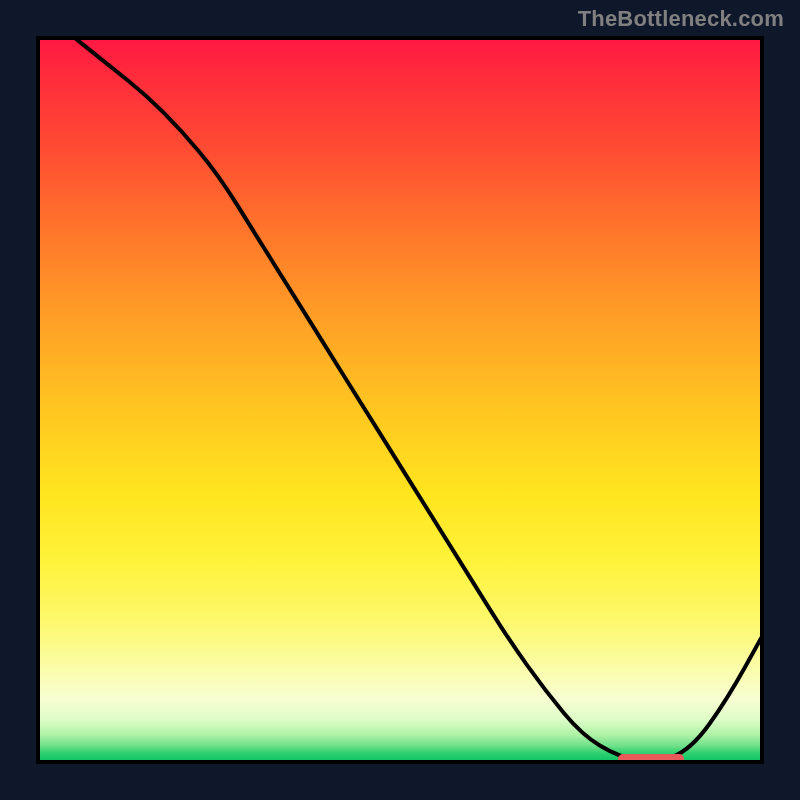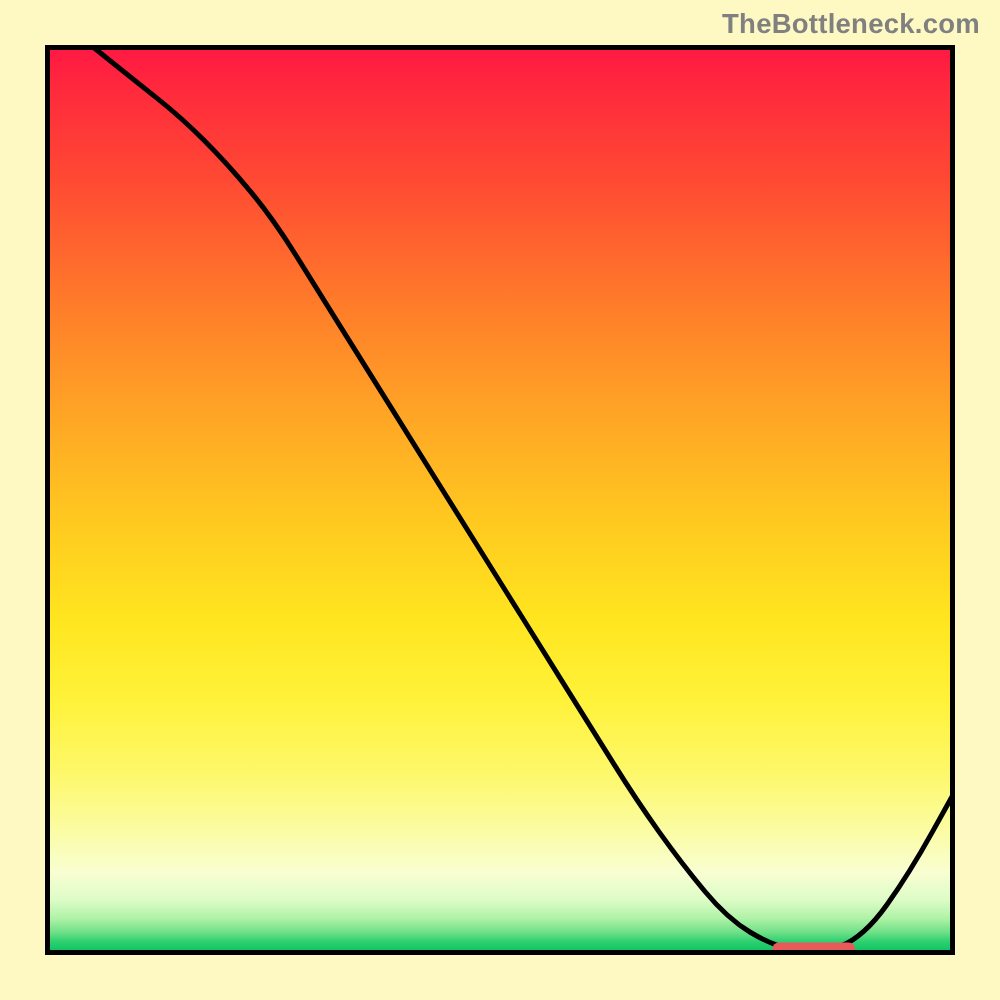--- a/index.html
+++ b/index.html
@@ -8,21 +8,21 @@
     width: 800px;
     height: 800px;
     background: #000;
     overflow: hidden;
     font-family: Arial, Helvetica, sans-serif;
   }
   .frame {
     position: relative;
     width: 800px;
     height: 800px;
-    background: #fef9c3;
+    background: #0f172a;
   }
   .watermark {
     position: absolute;
     top: 6px;
     right: 16px;
     color: #808080;
     font-size: 22px;
     font-weight: 600;
     letter-spacing: 0.2px;
     user-select: none;

